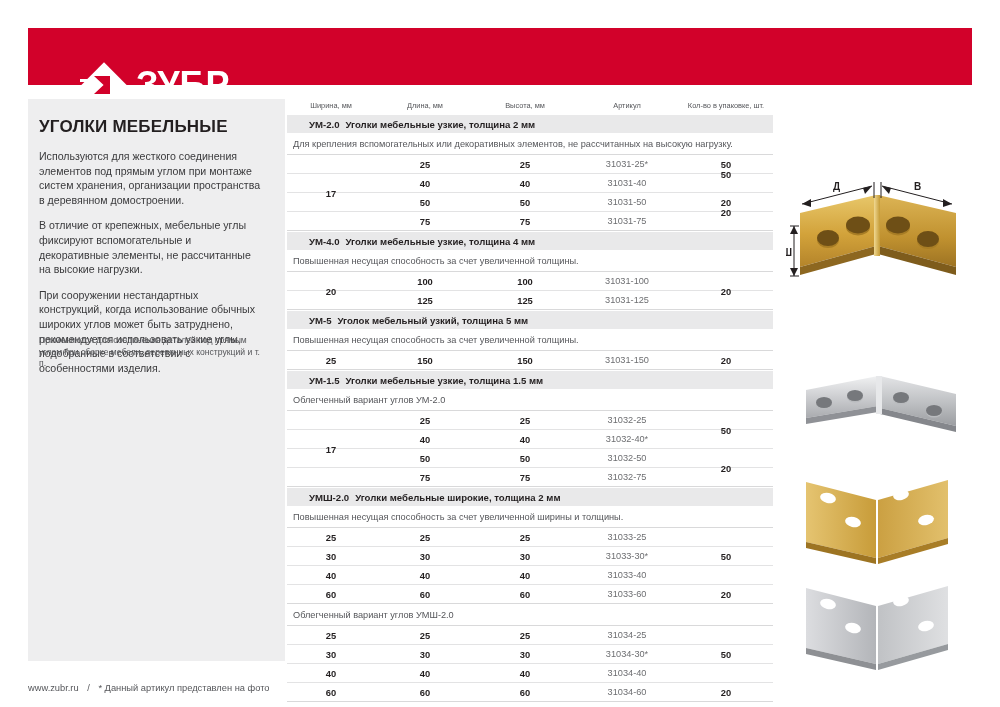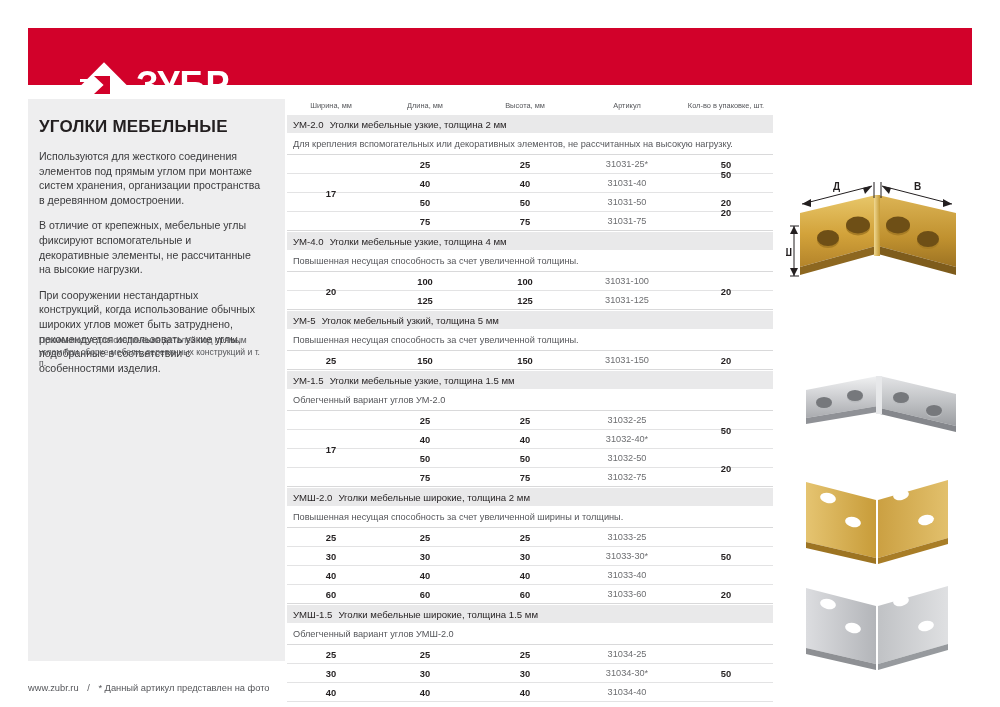--- a/index.html
+++ b/index.html
@@ -80,22 +80,22 @@
   }
   .thead span{text-align:center;}
   .c1{width:88px;}
   .c2{width:100px;}
   .c3{width:100px;}
   .c4{width:104px;}
   .c5{width:94px;}
 
   .band{
     background:#e9e9ea;height:19px;display:flex;align-items:center;
-    padding-left:6px;box-sizing:border-box;
-    font-size:9.6px;font-weight:normal;color:#231f20;
+    padding-left:22px;box-sizing:border-box;
+    font-size:9.6px;font-weight:bold;color:#231f20;
     border-top:1px solid #ffffff;
   }
   .band .code{margin-right:6px;}
   .subnote{
     height:21px;display:flex;align-items:center;padding-left:6px;
     box-sizing:border-box;font-size:9.2px;color:#55565a;
   }
   .rows{border-top:1px solid #d9d9da;}
   .row{
     display:flex;height:19px;align-items:center;
@@ -312,24 +312,20 @@
             <div class="row sep-strong">
               <div class="c1">60</div>
               <div class="c2">60</div>
               <div class="c3">60</div>
               <div class="c4 art">31033-60</div>
               <div class="c5">20</div>
             </div>
           </div>
         </div>
         <div>
-          <div class="band">
-            <span class="code">УМШ-1.5</span>
-            <span>Уголки мебельные широкие, толщина 1.5 мм</span>
-          </div>
           <div class="subnote">Облегченный вариант углов УМШ-2.0</div>
           <div class="rows grp">
             <div class="row sep">
               <div class="c1">25</div>
               <div class="c2">25</div>
               <div class="c3">25</div>
               <div class="c4 art">31034-25</div>
               <div class="c5"></div>
             </div>
             <div class="row sep">

